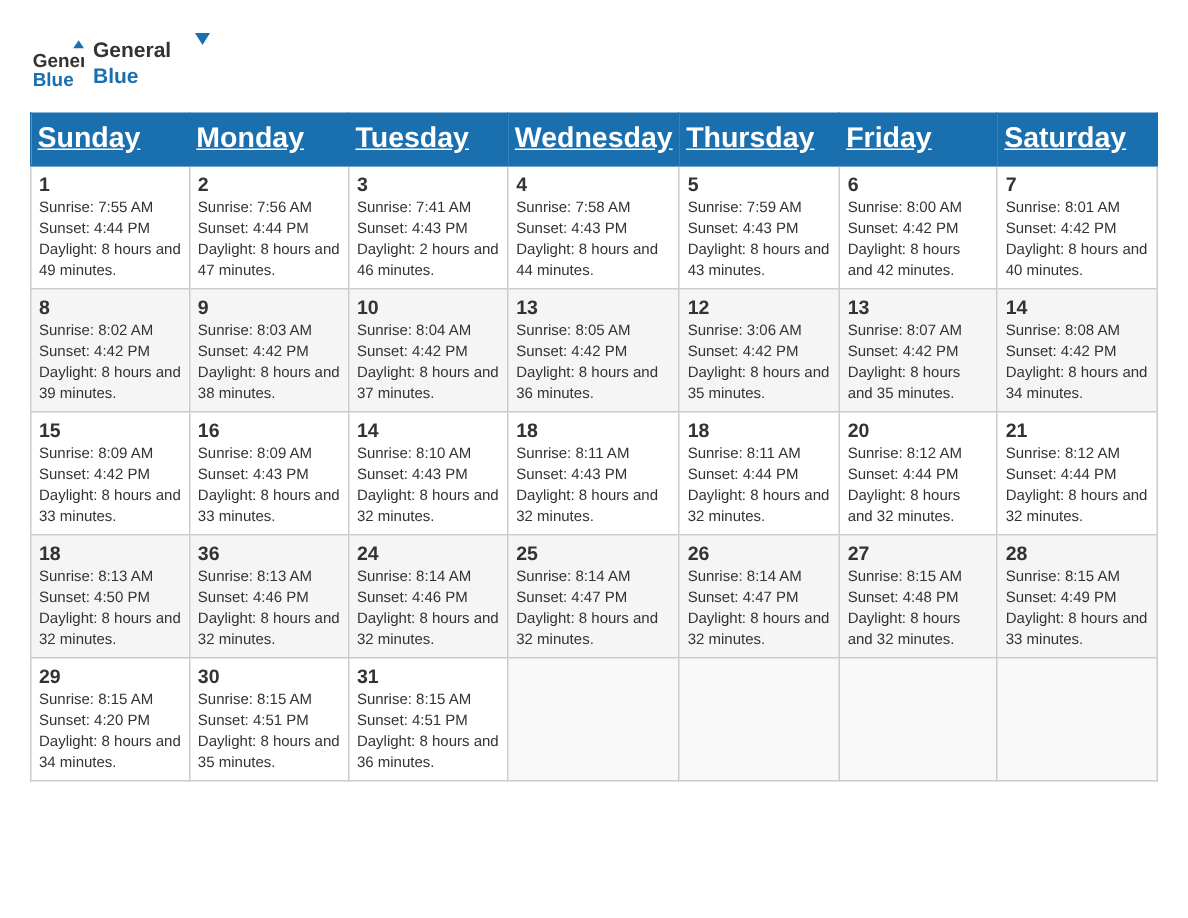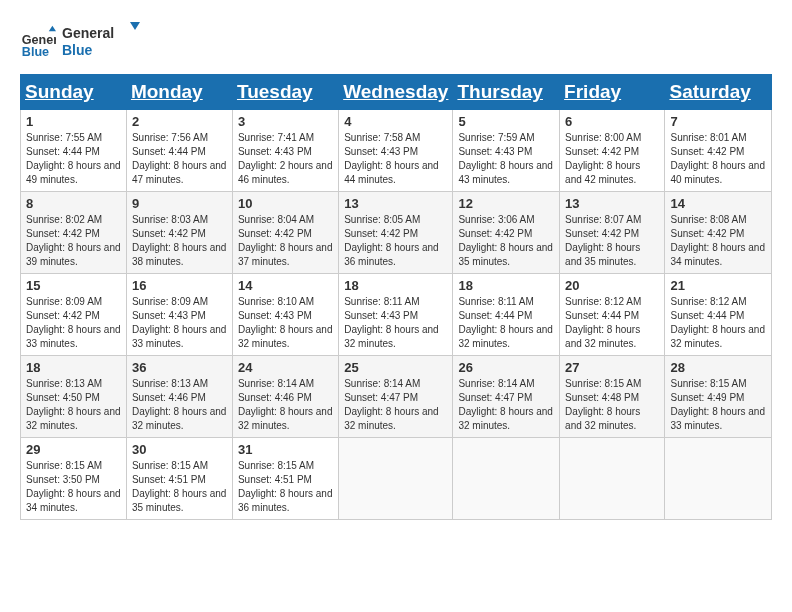--- a/index.html
+++ b/index.html
@@ -348,21 +348,21 @@
           <span>Sunset: 4:49 PM</span><br>
           <span>Daylight: 8 hours and 33 minutes.</span>
         </div>
       </td>
       </tr>
       <tr>
         <td>
         <span class="day-num">29</span>
         <div class="day-info">
           <span>Sunrise: 8:15 AM</span><br>
-          <span>Sunset: 3:50 PM</span><br>
+          <span>Sunset: 4:20 PM</span><br>
           <span>Daylight: 8 hours and 34 minutes.</span>
         </div>
       </td>
         <td>
         <span class="day-num">30</span>
         <div class="day-info">
           <span>Sunrise: 8:15 AM</span><br>
           <span>Sunset: 4:51 PM</span><br>
           <span>Daylight: 8 hours and 35 minutes.</span>
         </div>

